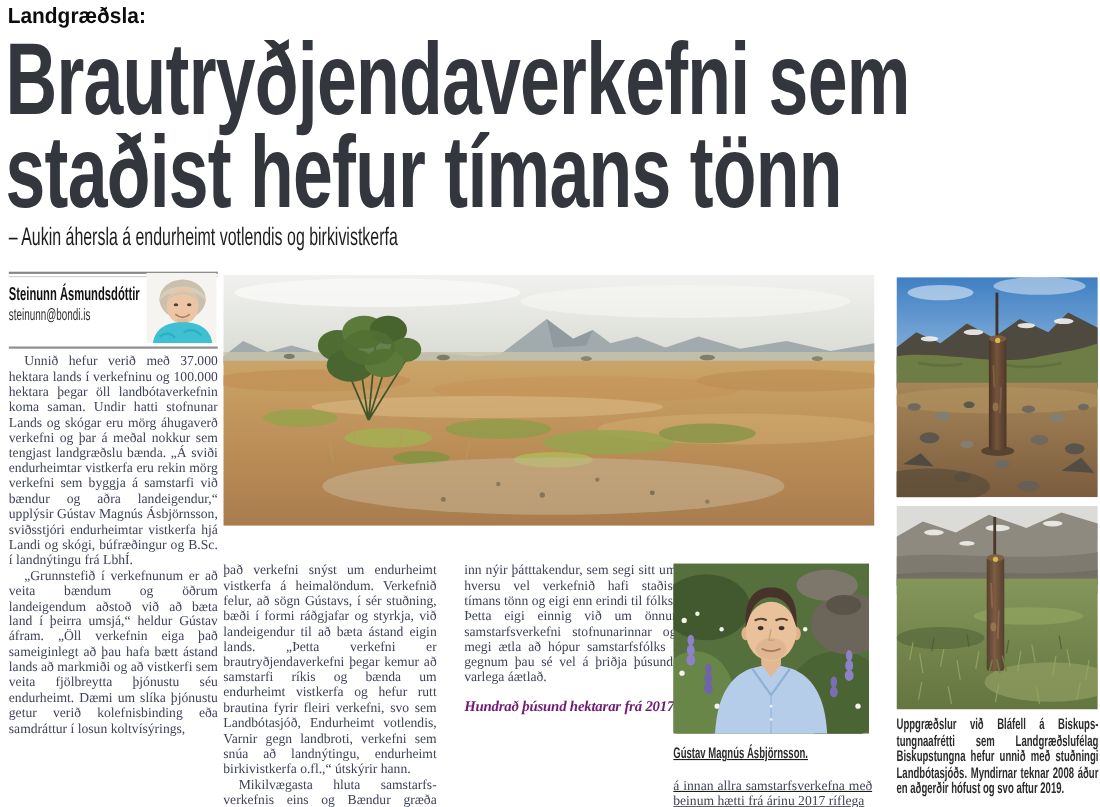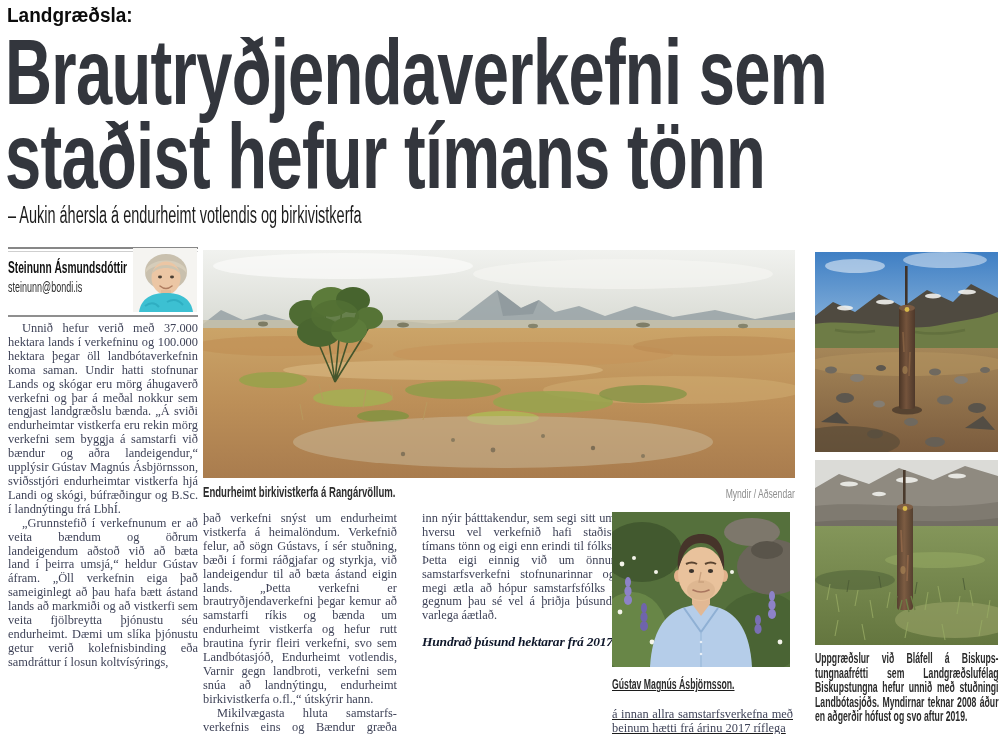--- a/index.html
+++ b/index.html
@@ -28,21 +28,21 @@
   .bodycol{font-family:"Liberation Serif",serif;font-size:12.4px;line-height:13.9px;
            text-align:justify;color:#3f4358;}
   .bodycol p{margin:0;}
   .bodycol p.indent{text-indent:14px;}
   .bodycol p.lead{font-weight:700;}
   .col1{left:8px;top:322px;width:190px;height:412px;overflow:hidden;}
   .col2{left:203px;top:512px;width:194px;height:222px;overflow:hidden;}
   .col3{left:410px;top:512px;width:193px;height:222px;overflow:hidden;margin-left:12px;}
   .col4{left:612px;top:512px;width:181px;height:222px;overflow:hidden;text-decoration:underline;}
   .crosshead{font-weight:700;font-style:italic;font-size:13.5px;letter-spacing:-0.2px;
-             margin:12px 0 12px 0 !important;text-align:left;color:#0f172a;}
+             margin:12px 0 12px 0 !important;text-align:left;color:#701a75;}
   
   .mainphoto{left:203px;top:250px;width:592px;height:228px;}
   .caprow{left:203px;top:484px;width:592px;height:18px;}
   .maincap{position:absolute;left:0;top:0;font-size:14.5px;font-weight:700;color:#2c2c2c;
            transform:scaleX(0.66);transform-origin:0 0;white-space:nowrap;}
   .credit{position:absolute;right:0;top:2px;font-size:13px;color:#8e8e8e;
           transform:scaleX(0.66);transform-origin:100% 0;white-space:nowrap;}
   .portrait{width:178px;height:155px;display:block;}
   .portcap{font-family:"Liberation Sans",sans-serif;font-size:14px;font-weight:700;color:#2c2c2c;
            margin-top:9px;transform:scaleX(0.62);transform-origin:0 0;white-space:nowrap;}
@@ -142,24 +142,20 @@
       <ellipse cx="128" cy="52" rx="20" ry="15" fill="#5c7b3a"></ellipse>
       <ellipse cx="150" cy="50" rx="17" ry="13" fill="#47642e"></ellipse>
       <ellipse cx="166" cy="68" rx="14" ry="11" fill="#567436"></ellipse>
       <ellipse cx="116" cy="82" rx="22" ry="15" fill="#4a6630"></ellipse>
       <ellipse cx="146" cy="80" rx="18" ry="13" fill="#5c7b3a"></ellipse>
       <ellipse cx="132" cy="66" rx="24" ry="16" fill="#527034" opacity="0.85"></ellipse>
     </g>
     <path d="M120,150 l-4,-16 M160,158 l3,-18 M190,150 l-2,-14 M220,170 l4,-18 M100,170 l-3,-16" stroke="#b89a5e" stroke-width="1" fill="none" opacity="0.9"></path>
   </svg>
 
-  <div class="abs caprow">
-    <div class="maincap">Endurheimt birkivistkerfa á Rangárvöllum.</div>
-    <div class="credit">Myndir / Aðsendar</div>
-  </div>
 
   <div class="abs bodycol col2">
     <p>það verkefni snýst um endurheimt vistkerfa á heimalöndum. Verkefnið felur, að sögn Gústavs, í sér stuðning, bæði í formi ráðgjafar og styrkja, við landeigendur til að bæta ástand eigin lands. „Þetta verkefni er brautryðjendaverkefni þegar kemur að samstarfi ríkis og bænda um endurheimt vistkerfa og hefur rutt brautina fyrir fleiri verkefni, svo sem Landbótasjóð, Endurheimt votlendis, Varnir gegn landbroti, verkefni sem snúa að landnýtingu, endurheimt birkivistkerfa o.fl.,“ útskýrir hann.</p>
     <p class="indent">Mikilvægasta hluta samstarfs­verkefnis eins og Bændur græða landið</p>
   </div>
   <div class="abs bodycol col3">
     <p>inn nýir þátttakendur, sem segi sitt um hversu vel verkefnið hafi staðist tímans tönn og eigi enn erindi til fólks. Þetta eigi einnig við um önnur samstarfsverkefni stofnunarinnar og megi ætla að hópur samstarfsfólks í gegnum þau sé vel á þriðja þúsund, varlega áætlað.</p>
     <p class="crosshead">Hundrað þúsund hektarar frá 2017</p>
   </div>
 

